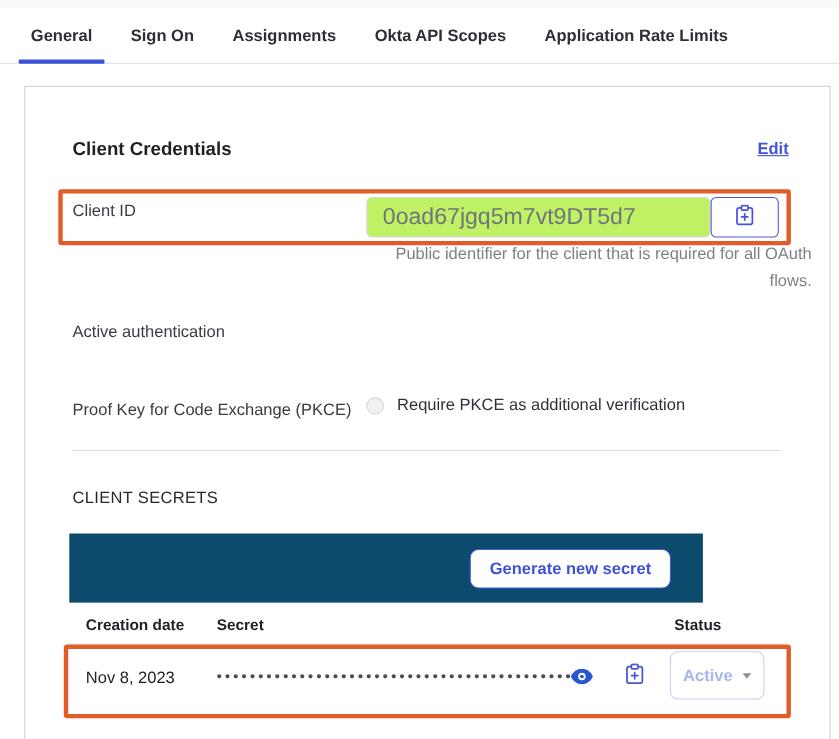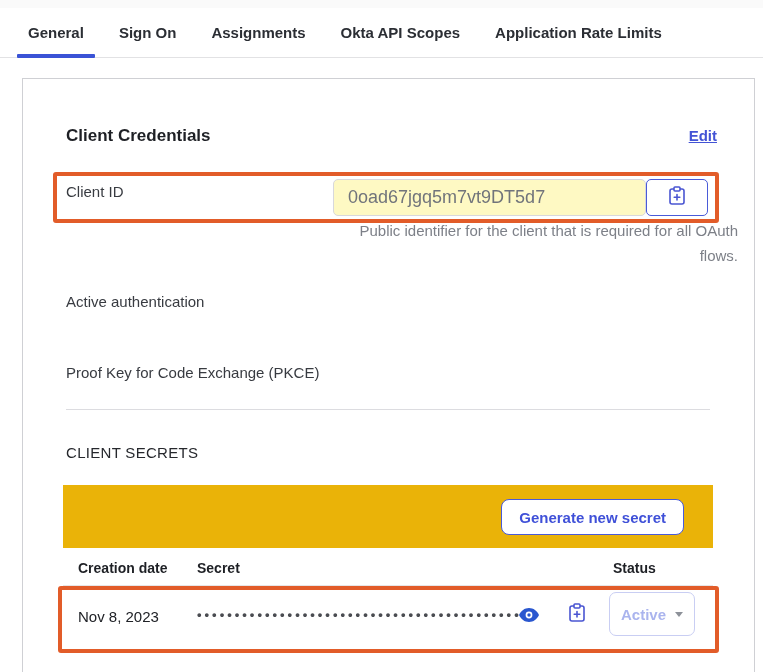--- a/index.html
+++ b/index.html
@@ -20,22 +20,22 @@
   
   .card { position:absolute; left:22px; top:78px; width:733px; height:600px;
           background:#fff; border:1px solid #cfd0d4; }
 
   .cc-title { position:absolute; left:43px; top:47px; font-size:17px; font-weight:700; color:#1e2025; }
   .edit-link { position:absolute; right:37px; top:48px; font-size:15px; font-weight:700; color:#4353d5; cursor:pointer;text-decoration:underline; }
 
   .field-label { position:absolute; font-size:15px; color:#383b41; }
   .lbl-client-id { left:43px; top:104px; }
   .client-id-input { position:absolute; left:310px; top:100px; width:313px; height:37px;
-                     background:#fef9c3; border:1px solid #d8d8dc; border-radius:5px;
-                     color:#71747b; font-size:18px; padding:0 14px; font-family:"Liberation Sans",sans-serif; }
+                     background:#bef264; border:1px solid #d8d8dc; border-radius:5px;
+                     color:#71747b; font-size:21px; padding:0 14px; font-family:"Liberation Sans",sans-serif; }
   .copy-btn { position:absolute; left:623px; top:100px; width:62px; height:37px; background:#fff;
               border:1px solid #4a5bd8; border-radius:5px; display:flex; align-items:center;
               justify-content:center; cursor:pointer; }
   .help-text { position:absolute; left:310px; top:139px; width:405px; font-size:15px;
                line-height:25px; color:#7d8088;text-align:right; }
 
   .lbl-auth { left:43px; top:214px; }
   .option-group { position:absolute; left:310px; top:206px; }
   .option-row { display:flex; align-items:center; height:25px; cursor:pointer; }
   .radio { width:16px; height:16px; border-radius:50%; margin-right:12px; position:relative;
@@ -46,21 +46,21 @@
   .option-label { font-size:15px; color:#2d3036; }
 
   .lbl-pkce { left:43px; top:285px; }
   .pkce-group { position:absolute; left:310px; top:277px; }
 
   .divider { position:absolute; left:43px; top:330px; width:644px; height:1px; background:#dcdce0; }
 
   .cs-heading { position:absolute; left:43px; top:365px; font-size:15px; font-weight:400;
                 color:#26282d; letter-spacing:0.3px; }
 
-  .toolbar { position:absolute; left:40px; top:406px; width:650px; height:63px; background:#eab308; }
+  .toolbar { position:absolute; left:40px; top:406px; width:576px; height:63px; background:#0c4a6e; }
   .generate-btn { position:absolute; right:29px; top:14px; height:36px; padding:0 17px;
                   background:#fff; border:1px solid #4a5bd8; border-radius:8px;
                   color:#3f50d8; font-weight:700; font-size:15px; display:flex; align-items:center; cursor:pointer; }
 
   .thead { position:absolute; left:40px; top:469px; width:650px; height:38px; background:#fff;
            border-bottom:1px solid #e6e6e8; }
   .th { position:absolute; font-size:14px; font-weight:700; color:#1e2025; top:12px; }
   .th-date   { left:15px; }
   .th-secret { left:134px; }
   .th-status { left:550px; }
@@ -112,20 +112,26 @@
           <rect x="6" y="1" width="6" height="4" rx="1" fill="#fff"></rect>
           <path d="M9 8.5v5.5M6.2 11.2h5.6"></path>
         </svg>
       </span>
     </button>
     <div class="help-text">Public identifier for the client that is required for all OAuth flows.</div>
 
     <div class="field-label lbl-auth">Active authentication</div>
 
     <div class="field-label lbl-pkce">Proof Key for Code Exchange (PKCE)</div>
+    <div class="option-group pkce-group">
+      <div class="option-row">
+        <span class="radio"></span>
+        <span class="option-label">Require PKCE as additional verification</span>
+      </div>
+    </div>
 
     <div class="divider"></div>
 
     <div class="cs-heading">CLIENT SECRETS</div>
 
     <div class="toolbar">
       <button class="generate-btn">Generate new secret</button>
     </div>
 
     <div class="thead">

